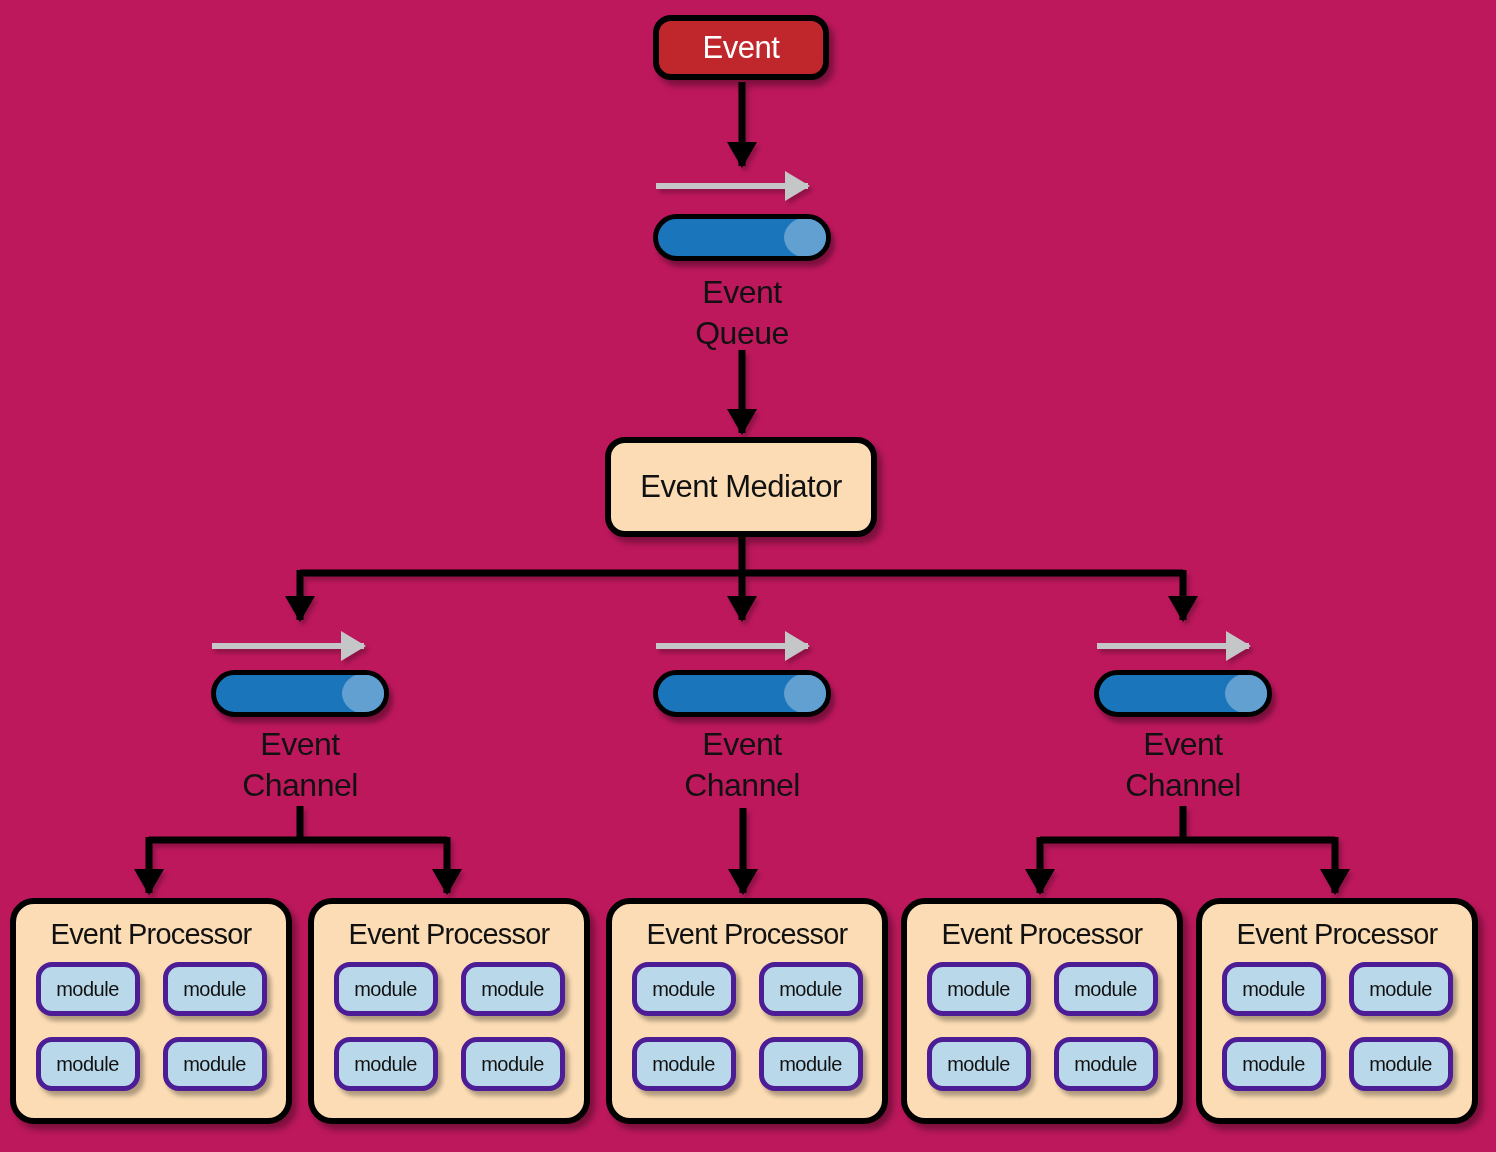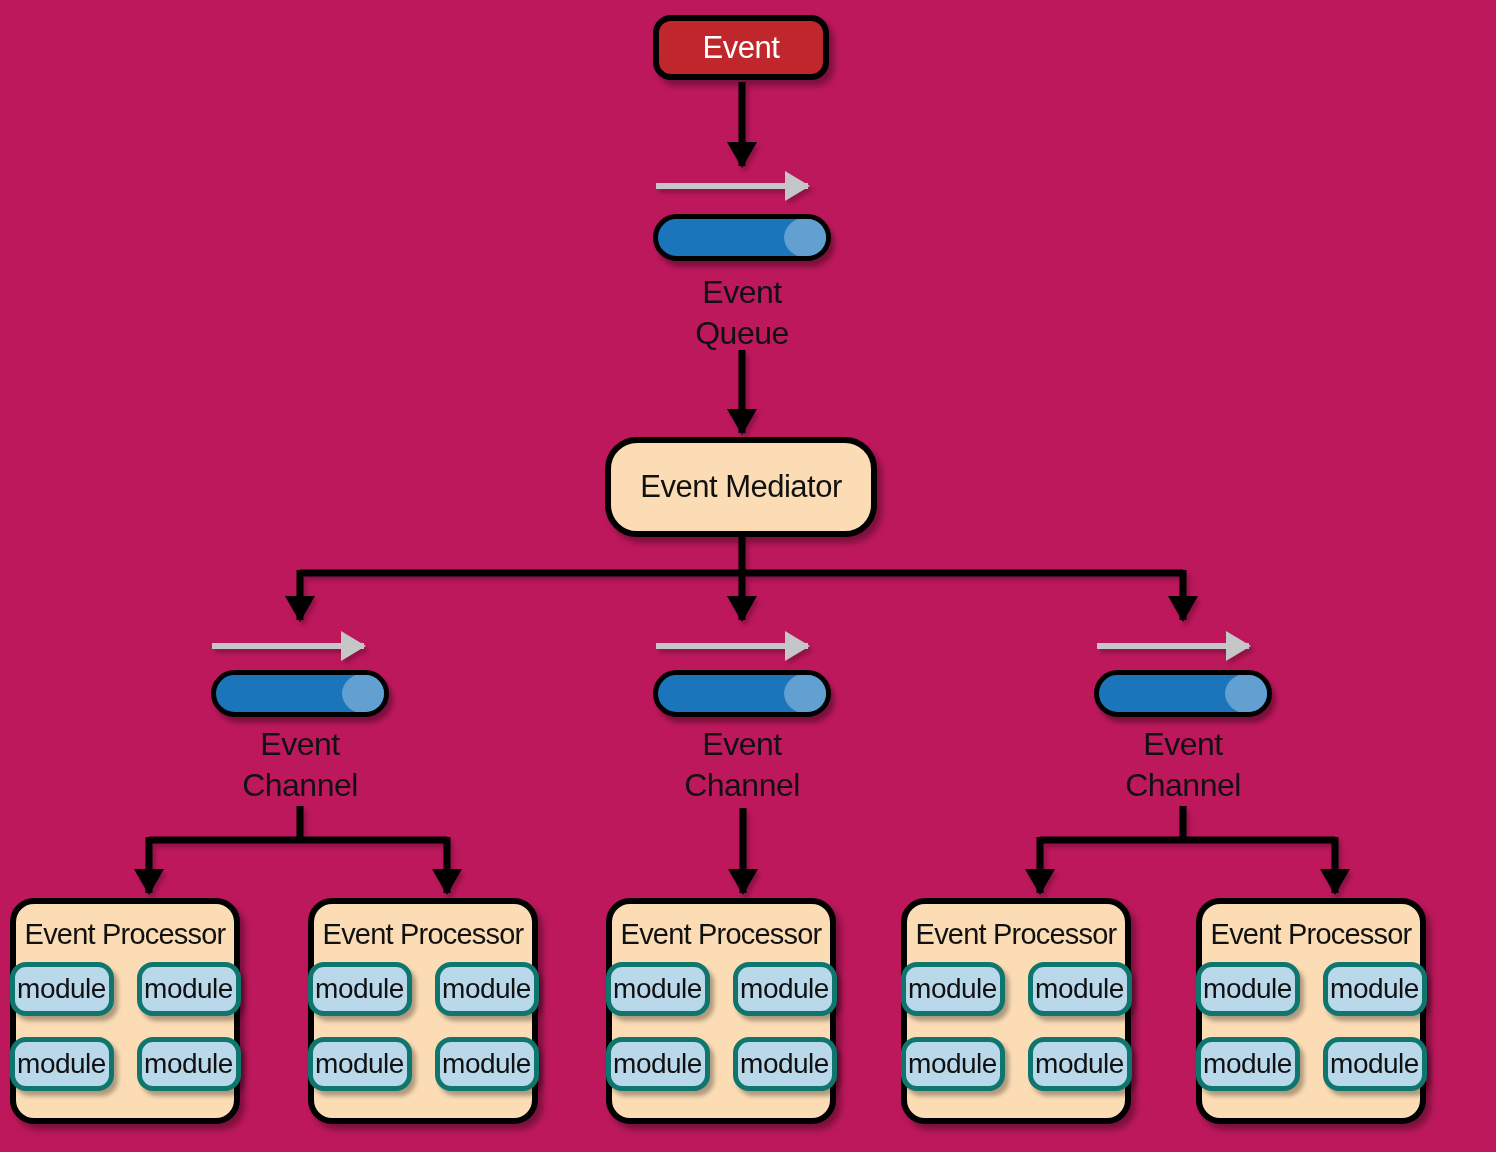--- a/index.html
+++ b/index.html
@@ -12,21 +12,21 @@
     color:#111;
   }
   .connectors{
     position:absolute;left:0;top:0;z-index:1;
     filter:drop-shadow(3px 4px 2px rgba(0,0,0,0.25));
   }
   .node{position:absolute;z-index:2;box-sizing:border-box;}
 
   .rbox{
     border:6px solid #000;
-    border-radius:32px;
+    border-radius:20px;
     display:flex;align-items:center;justify-content:center;
     text-align:center;
     box-shadow:5px 6px 6px rgba(0,0,0,0.35);
     letter-spacing:-0.5px;
   }
   .event-box{
     left:653px;top:15px;width:176px;height:65px;
     background:#C0272D;color:#fff;font-size:31px;
     border-radius:18px;
   }
@@ -51,43 +51,43 @@
 
   .flow-label{
     position:absolute;z-index:2;width:220px;
     text-align:center;
     font-size:32px;line-height:41px;letter-spacing:-0.5px;
     white-space:pre-line;
   }
 
   .processor{
     position:absolute;z-index:2;box-sizing:border-box;
-    width:230px;height:226px;top:898px;
+    width:282px;height:226px;top:898px;
     background:#FBDCB4;
     border:6px solid #000;border-radius:24px;
     box-shadow:5px 6px 6px rgba(0,0,0,0.35);
     display:flex;flex-direction:column;align-items:center;
     padding-top:13px;
   }
   .processor-title{
     font-size:29px;line-height:34px;letter-spacing:-0.8px;
     margin-bottom:11px;
   }
   .module-grid{
     display:grid;
     grid-template-columns:104px 104px;
     grid-template-rows:54px 54px;
     column-gap:23px;row-gap:21px;
   }
   .module{
     box-sizing:border-box;
     background:#B9D9EB;
-    border:5px solid #0f766e;border-radius:16px;
+    border:5px solid #4c1d95;border-radius:16px;
     display:flex;align-items:center;justify-content:center;
-    font-size:28px;letter-spacing:-0.5px;
+    font-size:20px;letter-spacing:-0.5px;
     box-shadow:4px 5px 4px rgba(0,0,0,0.3);
     text-align:center;
   }
 </style>
 </head>
 <body>
 
 <div class="canvas">
 
   <svg class="connectors" width="1496" height="1152" viewBox="0 0 1496 1152">

